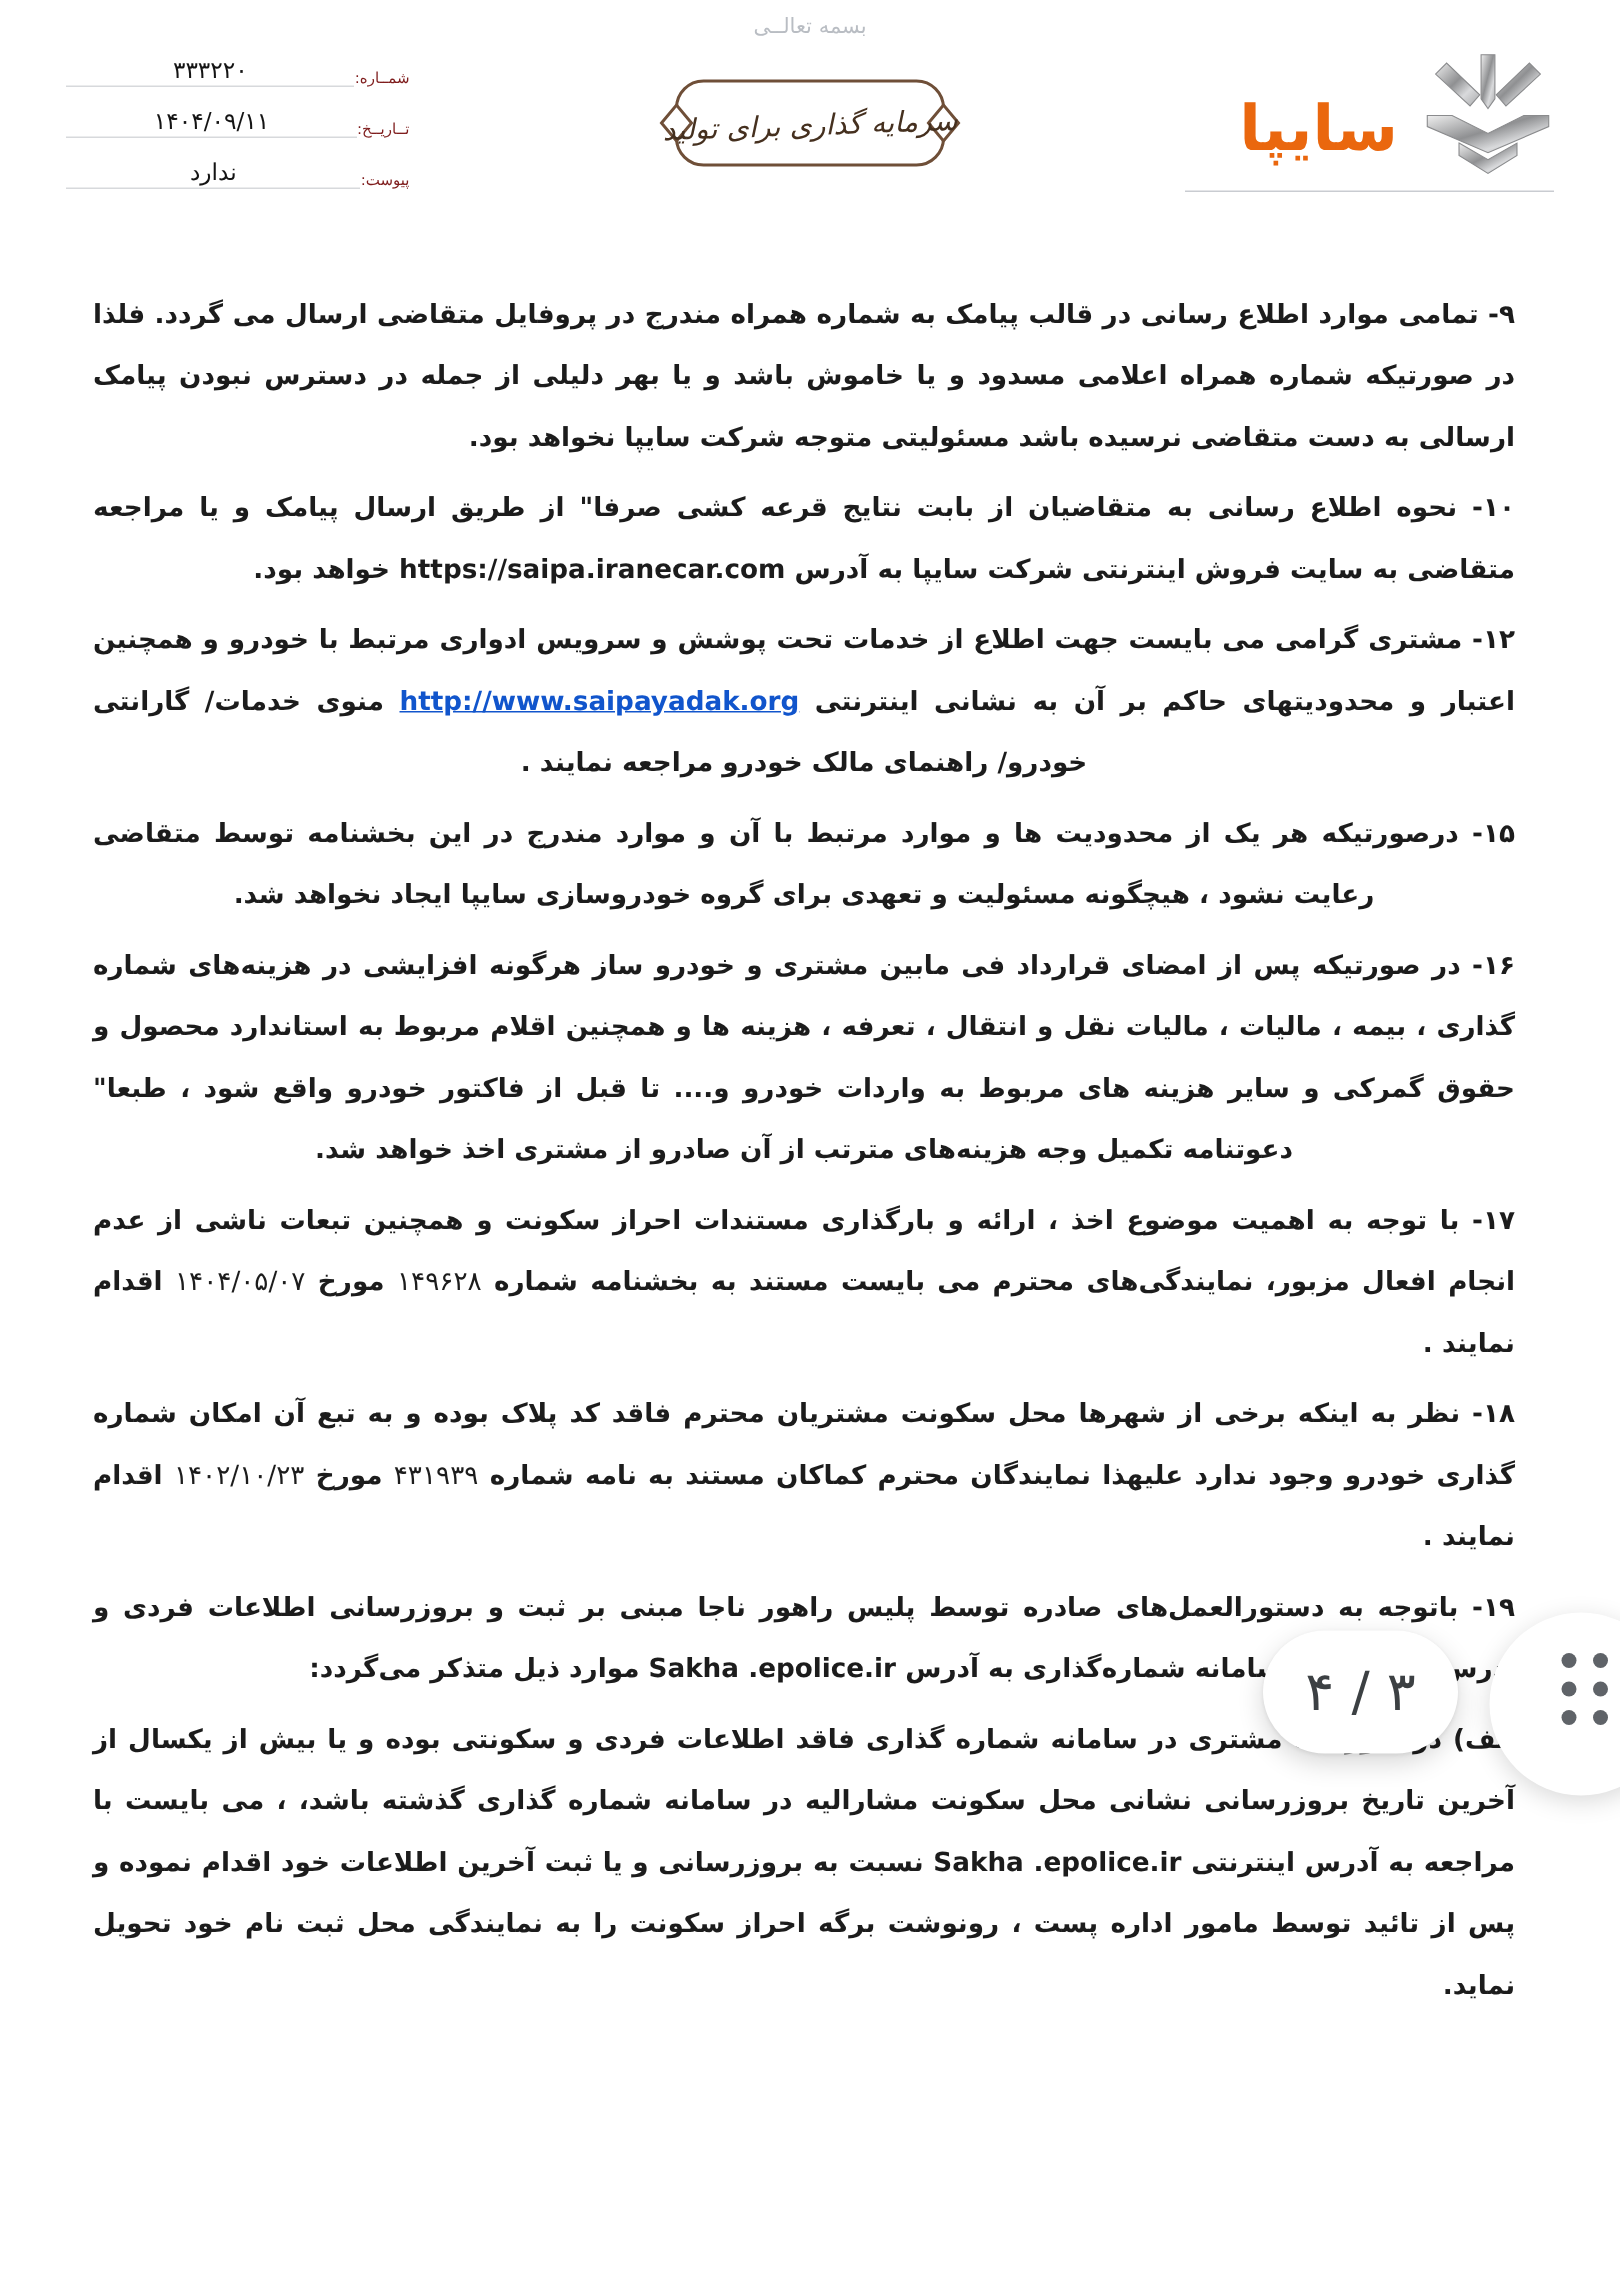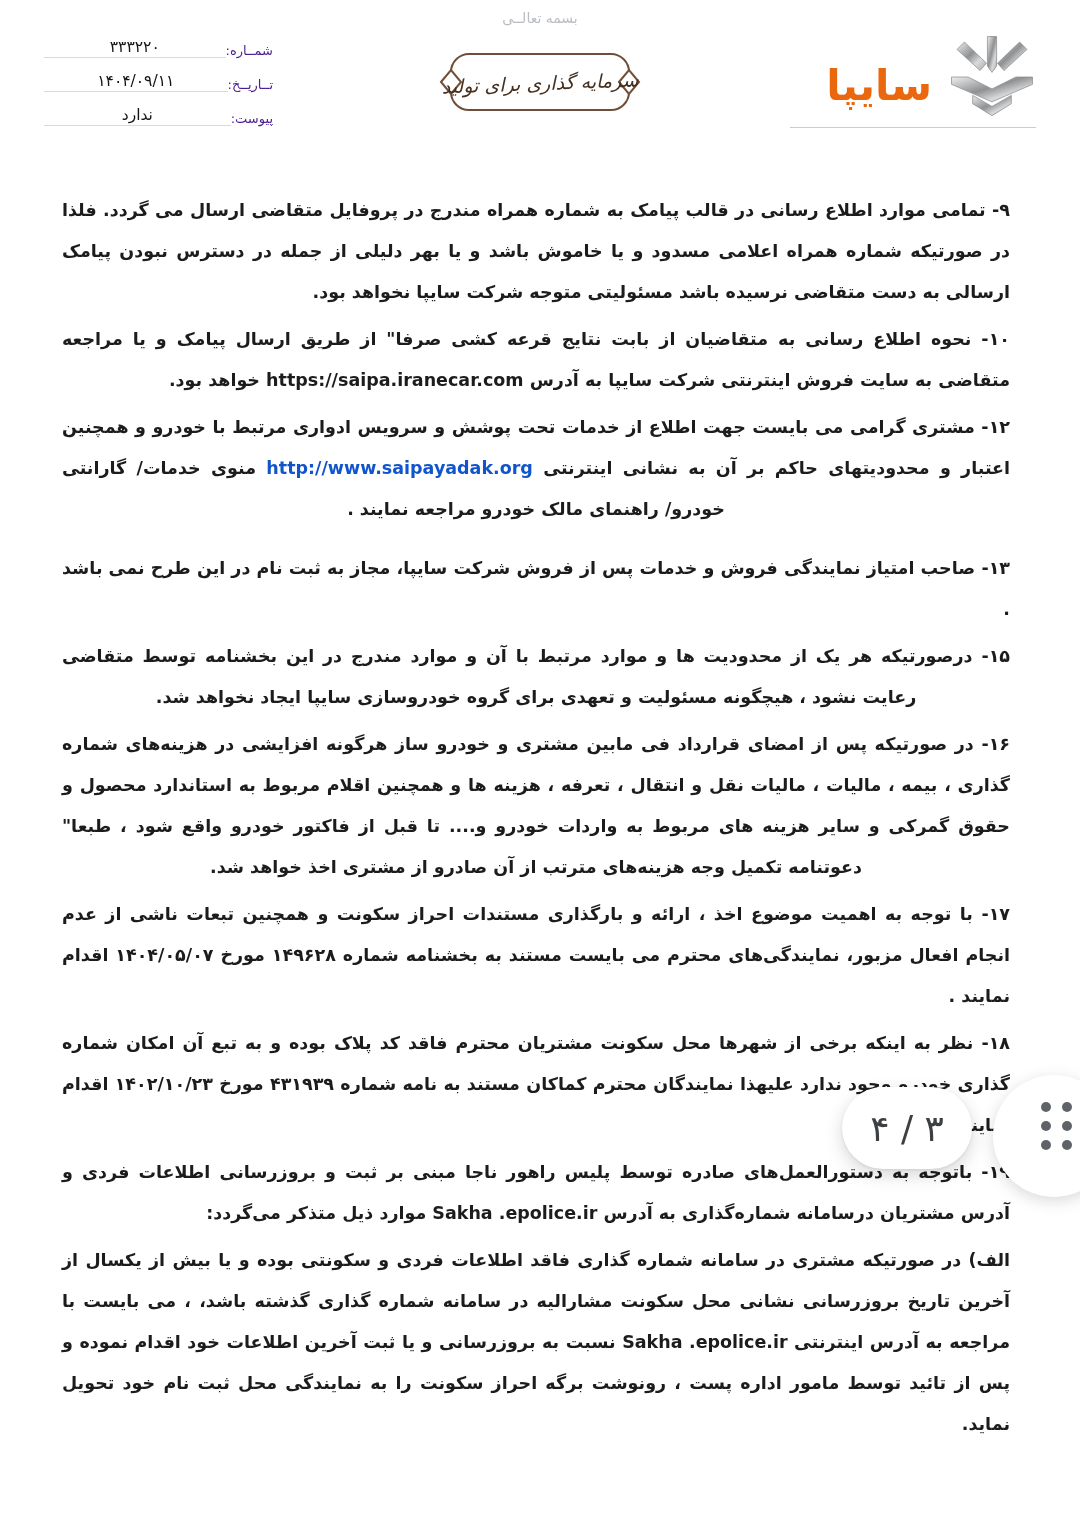--- a/index.html
+++ b/index.html
@@ -12,21 +12,21 @@
     color:#1b1b1b;
   }
   
   .header{position:relative;height:150px;}
   .bismillah{
     position:absolute;top:10px;left:50%;transform:translateX(-50%);
     color:#b9bdc3;font-size:14px;white-space:nowrap;
   }
   .meta{position:absolute;top:24px;left:40px;width:235px;direction:rtl;}
   .meta-row{display:flex;align-items:flex-end;height:34px;}
-  .meta-label{color:#4c1d95;font-size:13px;white-space:nowrap;padding-right:2px;}
+  .meta-label{color:#7f1d1d;font-size:10px;white-space:nowrap;padding-right:2px;}
   .meta-line{
     flex:1;border-bottom:1px solid #d7d9dc;text-align:center;
     font-weight:normal;font-size:15.5px;color:#141414;padding-bottom:1px;margin-left:4px;
   }
   .emblem{position:absolute;top:50px;left:50%;transform:translateX(-50%);}
   .brand{position:absolute;top:34px;right:42px;display:flex;align-items:center;gap:14px;}
   .wordmark{color:#ea670e;font-size:42px;font-weight:bold;line-height:1;padding-top:18px;}
   .brand-line{position:absolute;top:127px;right:44px;width:246px;height:1px;background:#c9ccd1;}
   
   .doc{
@@ -36,22 +36,22 @@
     font-size:17.5px;
     font-weight:bold;
     line-height:41px;
     color:#1c1c1c;
   }
   .para{margin:0 0 6px 0;text-align-last:right;}
   .para.center-last{text-align-last:center;}
   .para.gap-top{margin-top:18px;}
   .num{font-weight:bold;}
   .lat{direction:ltr;unicode-bidi:embed;font-weight:bold;}
-  .link-blue{color:#1155cc;}
-  .bnum{font-weight:bold;}
+  .link-blue{color:#1155cc;text-decoration:underline;}
+  .bnum{font-weight:normal;}
   
   .page-pill{
     position:absolute;left:842px;top:1087px;width:130px;height:82px;
     background:#ffffff;border-radius:44px;
     box-shadow:0 6px 18px rgba(0,0,0,.16),0 1px 3px rgba(0,0,0,.08);
     display:flex;align-items:center;justify-content:center;
     font-size:36px;color:#3c4043;z-index:20;font-weight:normal;
   }
   .dots-fab{
     position:absolute;left:993px;top:1075px;width:122px;height:122px;
@@ -123,21 +123,20 @@
 
   <div class="doc">
 
     <p class="para"><b class="num">۹-</b> <span>تمامی موارد اطلاع رسانی در قالب پیامک به شماره همراه مندرج در پروفایل متقاضی ارسال می گردد. فلذا در صورتیکه شماره همراه اعلامی مسدود و یا خاموش باشد و یا بهر دلیلی از جمله در دسترس نبودن پیامک ارسالی به دست متقاضی نرسیده باشد مسئولیتی متوجه شرکت سایپا  نخواهد بود.</span></p>
 
     <p class="para"><b class="num">۱۰-</b> <span>نحوه اطلاع رسانی به متقاضیان  از بابت نتایج قرعه کشی صرفا" از طریق ارسال پیامک و یا مراجعه متقاضی به سایت فروش اینترنتی شرکت سایپا به آدرس  </span><span class="lat">https://saipa.iranecar.com</span><span> خواهد بود.</span></p>
 
 
     <p class="para center-last"><b class="num">۱۲-</b> <span>مشتری گرامی می بایست جهت اطلاع از خدمات تحت پوشش و سرویس ادواری مرتبط با خودرو و همچنین اعتبار و محدودیتهای حاکم بر آن به نشانی اینترنتی  </span><span class="lat link-blue">http://www.saipayadak.org</span><span>  منوی خدمات/ گارانتی خودرو/ راهنمای مالک خودرو مراجعه نمایند .</span></p>
 
-    <p class="para gap-top"><b class="num">۱۳-</b> <span>صاحب امتیاز نمایندگی فروش و خدمات پس از فروش شرکت سایپا، مجاز به ثبت نام در این طرح نمی باشد .</span></p>
 
 
     <p class="para center-last"><b class="num">۱۵-</b> <span>درصورتیکه هر یک از محدودیت ها و موارد مرتبط با آن و موارد مندرج در این  بخشنامه توسط متقاضی رعایت نشود ، هیچگونه مسئولیت و تعهدی برای گروه خودروسازی سایپا ایجاد نخواهد شد.</span></p>
 
     <p class="para center-last"><b class="num">۱۶-</b> <span>در صورتیکه پس از امضای قرارداد فی مابین مشتری و خودرو ساز  هرگونه افزایشی در هزینه‌های شماره گذاری ، بیمه ، مالیات ، مالیات نقل و انتقال ، تعرفه ، هزینه ها و همچنین اقلام مربوط به استاندارد محصول و حقوق گمرکی و سایر هزینه های مربوط به واردات خودرو و.... تا قبل از فاکتور خودرو واقع شود ، طبعا" دعوتنامه تکمیل وجه هزینه‌های مترتب از آن صادرو از مشتری اخذ خواهد شد.</span></p>
 
     <p class="para"><b class="num">۱۷-</b> <span>با توجه به اهمیت موضوع اخذ ، ارائه و بارگذاری مستندات احراز سکونت و همچنین تبعات ناشی از عدم انجام افعال مزبور، نمایندگی‌های محترم می بایست مستند به بخشنامه شماره </span><span class="bnum">۱۴۹۶۲۸</span><span> مورخ </span><span class="bnum">۱۴۰۴/۰۵/۰۷</span><span> اقدام نمایند .</span></p>
 
     <p class="para"><b class="num">۱۸-</b> <span>نظر به اینکه برخی از شهرها محل سکونت مشتریان محترم فاقد کد پلاک بوده و به تبع آن امکان شماره گذاری خودرو وجود ندارد علیهذا نمایندگان محترم کماکان مستند به نامه شماره </span><span class="bnum">۴۳۱۹۳۹</span><span> مورخ </span><span class="bnum">۱۴۰۲/۱۰/۲۳</span><span> اقدام نمایند .</span></p>
 

